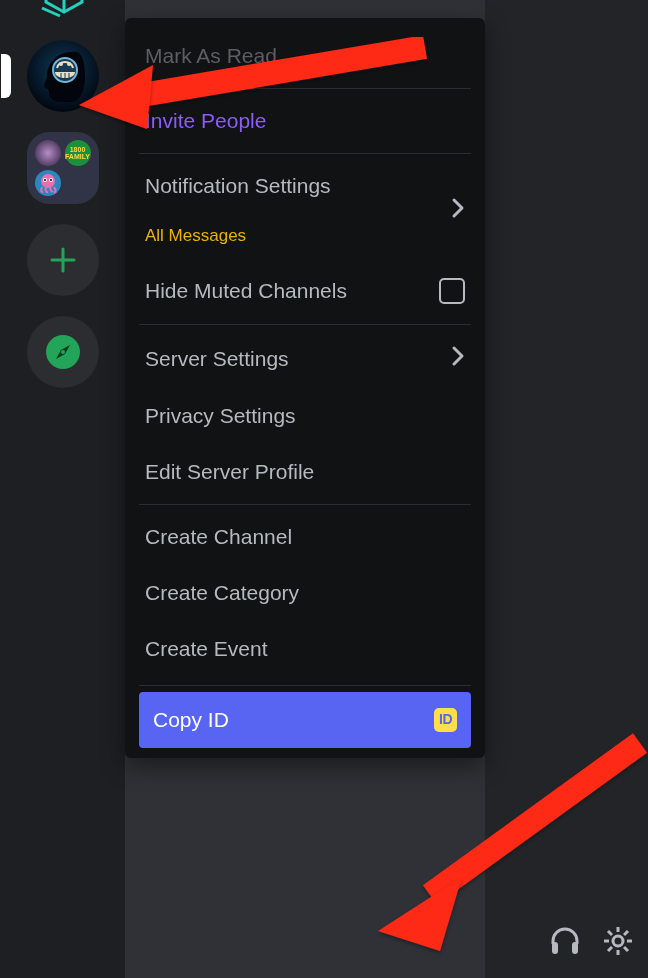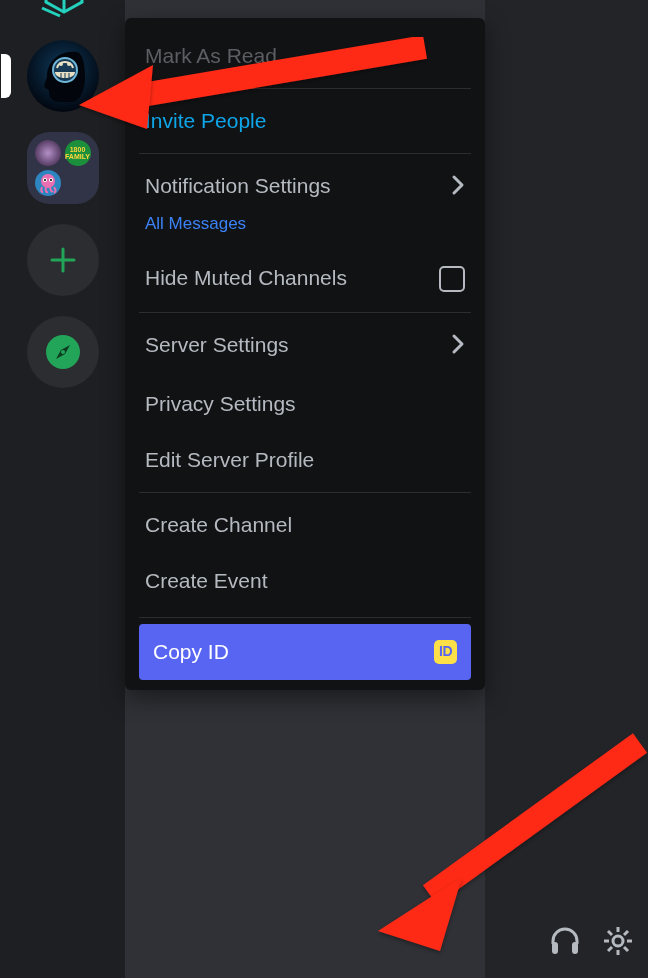--- a/index.html
+++ b/index.html
@@ -84,38 +84,39 @@
       background: #111214;
       border-radius: 6px;
       padding: 10px 0 10px 0;
       box-shadow: 0 8px 24px rgba(0,0,0,.45);
     }
     .menu-section {
       padding: 0 14px;
     }
     .menu-item {
       display: flex;
-      align-items: flex-start;
+      align-items: center;
       justify-content: space-between;
       padding: 16px 6px;
       color: #b5bac1;
       font-size: 21px;
       cursor: pointer;
       border-radius: 4px;
     }
     .menu-item .main {
       display: flex;
       flex-direction: column;
       gap: 16px;
     }
     .menu-item .sub {
       font-size: 17px;
-      color: #3b82f6;
-    }
-    .menu-item.accent { color: #0ea5e9; }
+      color: #eab308;
+      margin-top: 12px;
+    }
+    .menu-item.accent { color: #8b5cf6; }
     .divider {
       height: 1px;
       background: #2b2d31;
       margin: 4px 14px;
     }
     .chev { color: #b5bac1; }
     .checkbox {
       width: 26px; height: 26px;
       border: 2.5px solid #b5bac1;
       border-radius: 5px;
@@ -303,20 +304,23 @@
     <div class="menu-item">
       <span>Edit Server Profile</span>
     </div>
   </div>
   <div class="divider"></div>
   <div class="menu-section">
     <div class="menu-item">
       <span>Create Channel</span>
     </div>
     <div class="menu-item">
+      <span>Create Category</span>
+    </div>
+    <div class="menu-item">
       <span>Create Event</span>
     </div>
   </div>
   <div class="divider" style="margin-top:8px;"></div>
   <div class="copy-id">
     <span>Copy ID</span>
     <span class="id-badge">ID</span>
   </div>
 </div>
 

